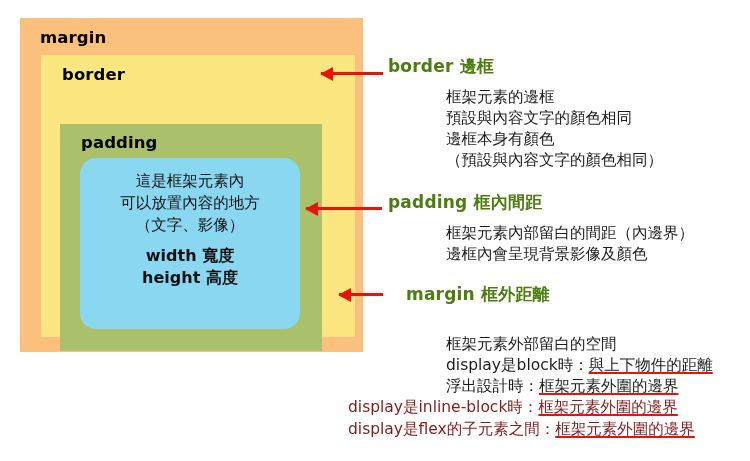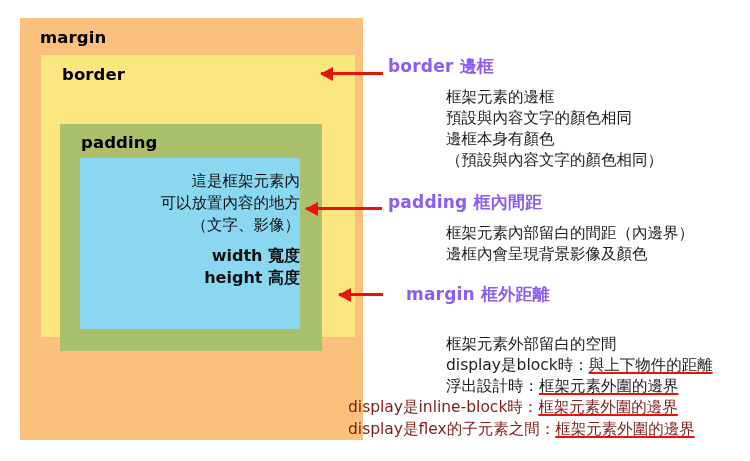--- a/index.html
+++ b/index.html
@@ -15,21 +15,21 @@
     font-family: "DejaVu Sans", "Liberation Sans", sans-serif;
     color: #1a1a1a;
   }
 
   
   #box-diagram {
     position: absolute;
     left: 20px;
     top: 18px;
     width: 343px;
-    height: 422px;
+    height: 334px;
     background: #fbbf7e;
     box-sizing: border-box;
   }
   .box-label {
     font-weight: bold;
     font-size: 16.5px;
     color: #000000;
     letter-spacing: 0.1px;
     line-height: 1;
     font-family: "DejaVu Sans", "Liberation Sans", sans-serif;
@@ -69,24 +69,25 @@
   }
   #content-box {
     position: absolute;
     left: 20px;
     top: 34px;
     width: 220px;
     height: 171px;
     background: #8ad7f2;
     display: flex;
     flex-direction: column;
-    align-items: flex-end;
+    align-items: center;
     justify-content: flex-start;
     padding-top: 12px;
     box-sizing: border-box;
+    border-radius: 16px;
   }
   .content-line {
     font-size: 15.5px;
     line-height: 1.42;
     color: #111111;
     text-align: center;
     white-space: nowrap;
   }
   .content-line.bold {
     font-weight: bold;
@@ -121,21 +122,21 @@
     position: absolute;
     left: 386px;
     top: 0;
     width: 364px;
     height: 461px;
   }
   .sec-heading {
     position: absolute;
     font-weight: bold;
     font-size: 17px;
-    color: #8b5cf6;
+    color: #4d7c0f;
     white-space: nowrap;
     line-height: 1;
     letter-spacing: 0.2px;
   }
   .sec-body {
     position: absolute;
     font-size: 15.5px;
     color: #1c1c1c;
     line-height: 1.36;
     white-space: nowrap;

